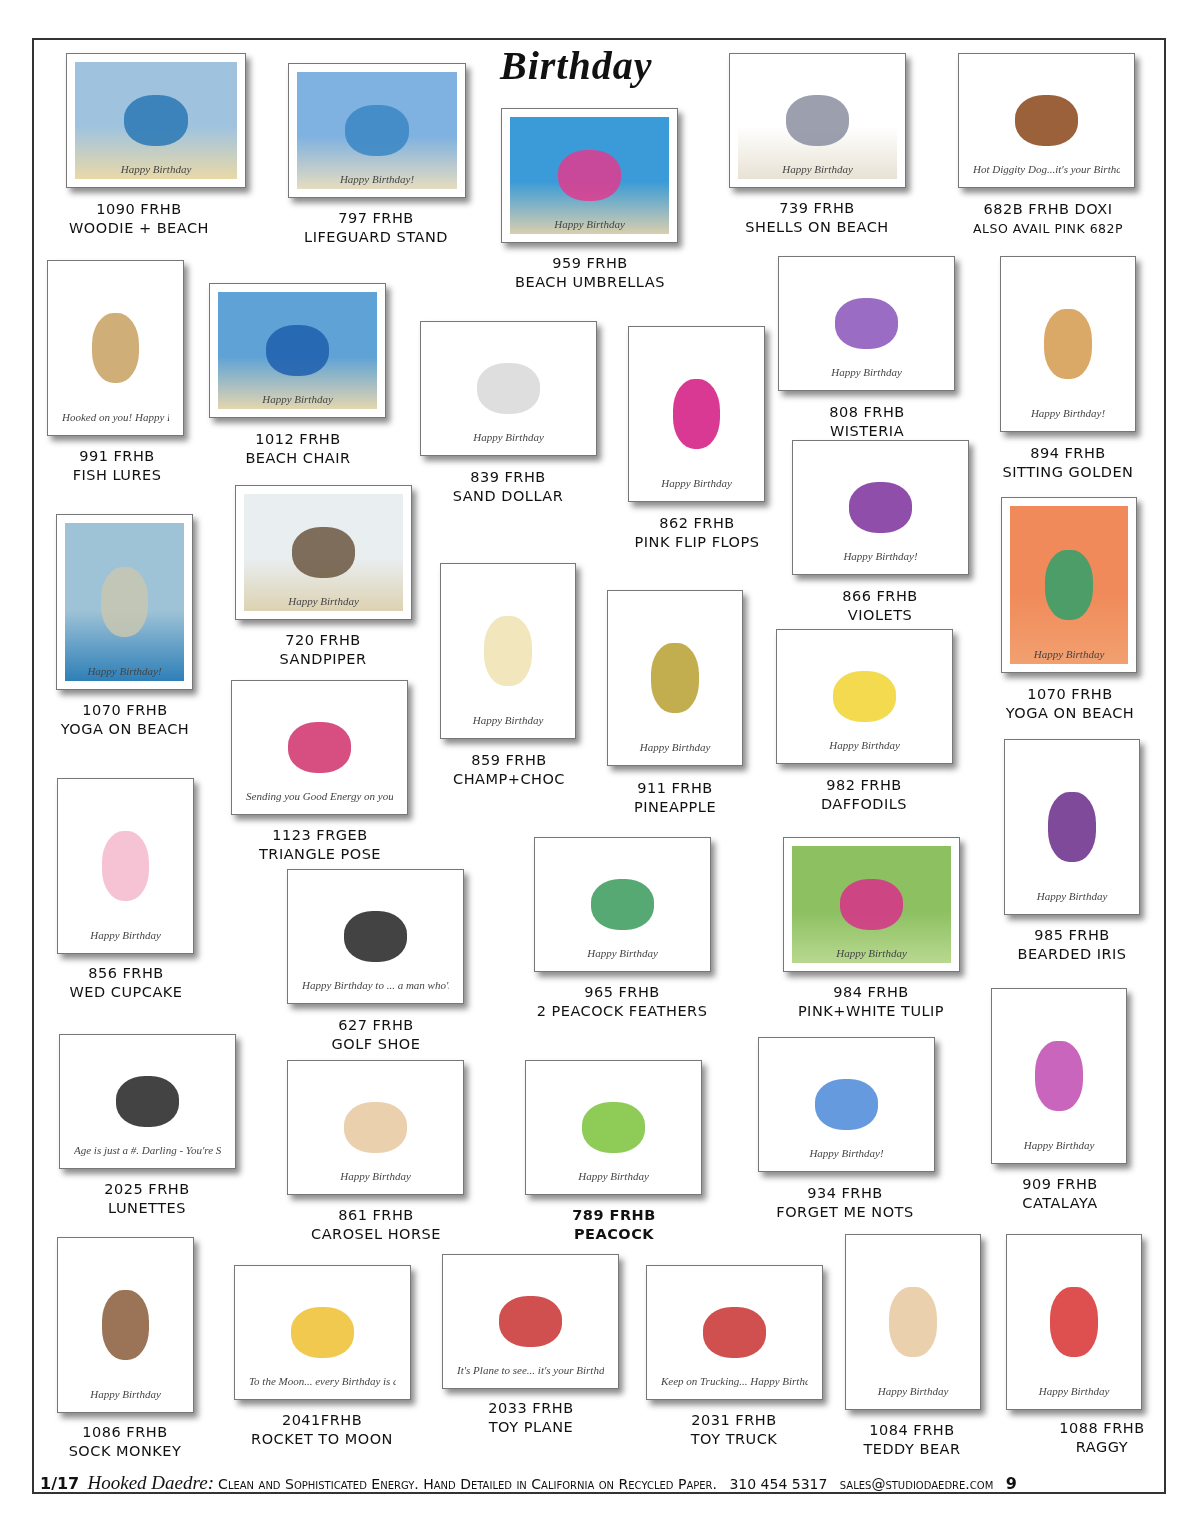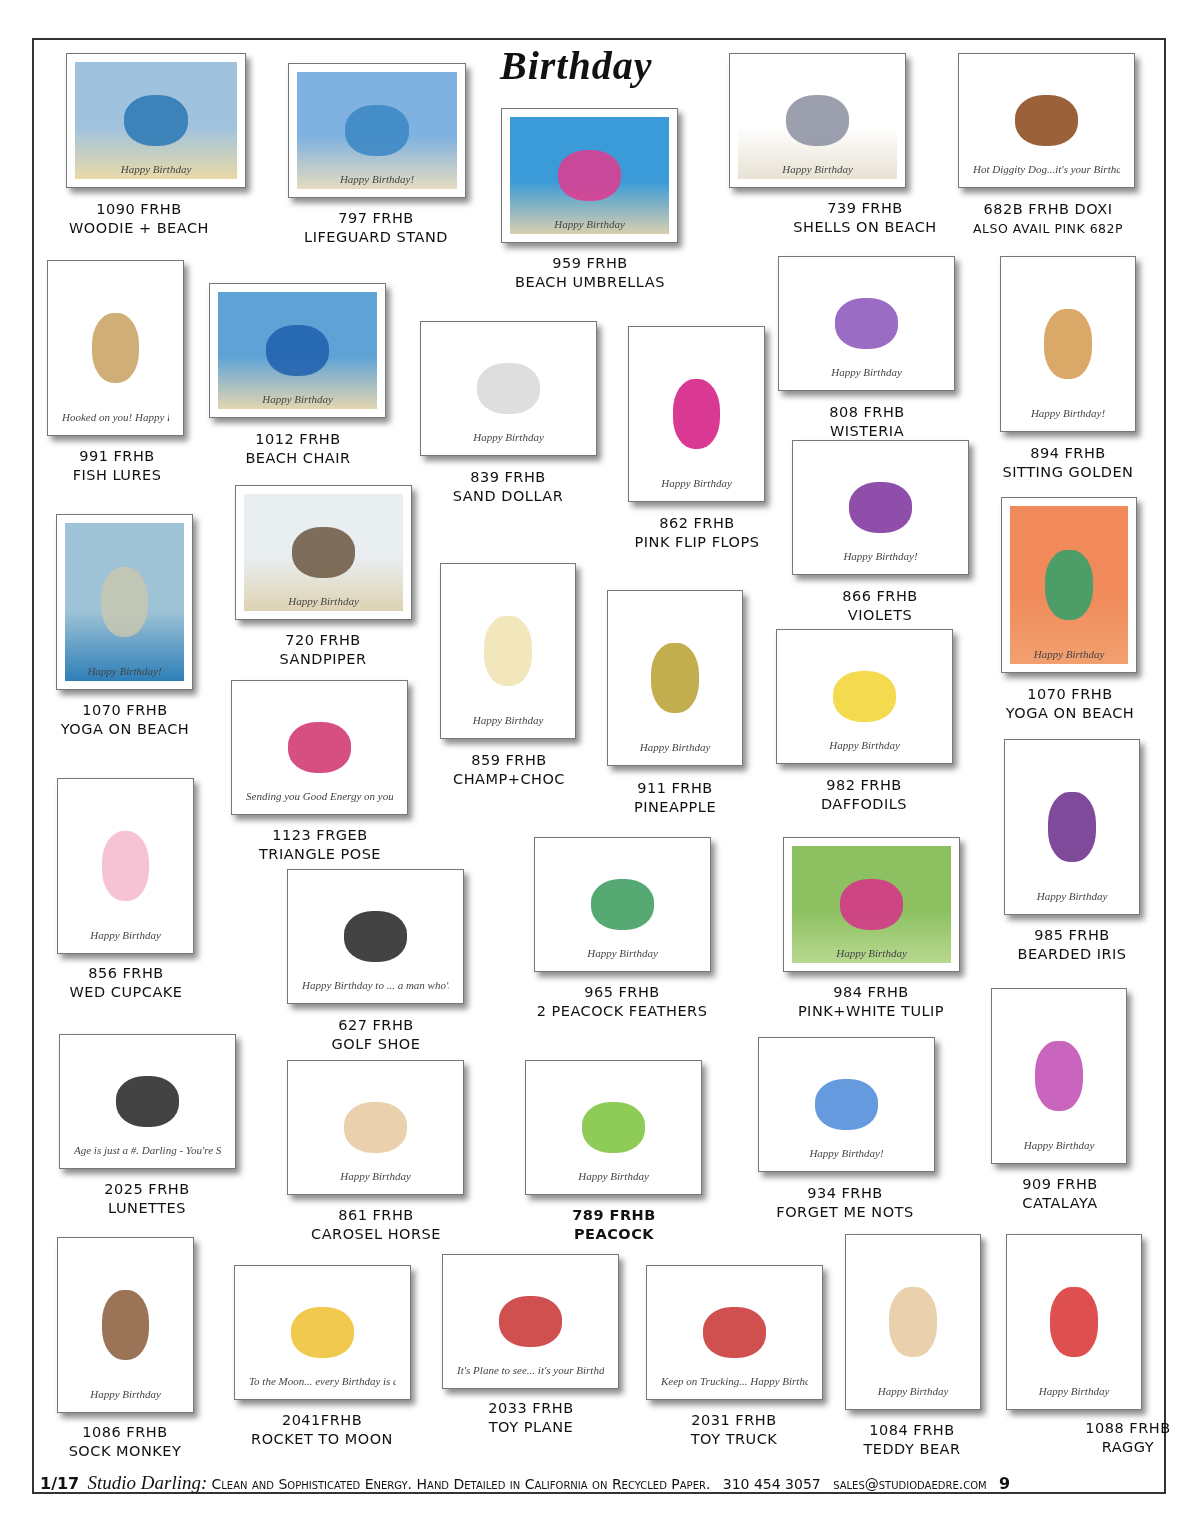--- a/index.html
+++ b/index.html
@@ -52,21 +52,21 @@
     <div class="label" style="left: 590px; top: 254px;">
       <div>959 FRHB</div>
       <div>BEACH UMBRELLAS</div>
     </div>
     <div class="card" style="left: 729px; top: 53px; width: 177px; height: 135px;">
       <div class="art" style="background: linear-gradient(rgb(255, 255, 255) 0%, rgb(255, 255, 255) 55%, rgb(232, 226, 212) 100%);">
         <div style="position: absolute; left: 30%; top: 28%; width: 40%; height: 44%; border-radius: 45%; background: rgb(138, 142, 160); opacity: 0.85;"></div>
         <div class="greet" style="left: 6px; right: 6px; bottom: 4px; text-align: center; color: rgb(68, 68, 68); white-space: nowrap; overflow: hidden;">Happy Birthday</div>
       </div>
     </div>
-    <div class="label" style="left: 817px; top: 199px; margin-left: 48px;">
+    <div class="label" style="left: 817px; top: 199px;">
       <div>739 FRHB</div>
       <div>SHELLS ON BEACH</div>
     </div>
     <div class="card" style="left: 958px; top: 53px; width: 177px; height: 135px;">
       <div class="art" style="background: linear-gradient(rgb(255, 255, 255) 0%, rgb(255, 255, 255) 55%, rgb(255, 255, 255) 100%);">
         <div style="position: absolute; left: 30%; top: 28%; width: 40%; height: 44%; border-radius: 45%; background: rgb(138, 69, 24); opacity: 0.85;"></div>
         <div class="greet" style="left: 6px; right: 6px; bottom: 4px; text-align: center; color: rgb(68, 68, 68); white-space: nowrap; overflow: hidden;">Hot Diggity Dog...it's your Birthday!</div>
       </div>
     </div>
     <div class="label" style="left: 1048px; top: 200px;">
@@ -362,26 +362,26 @@
     <div class="label" style="left: 912px; top: 1421px;">
       <div>1084 FRHB</div>
       <div>TEDDY BEAR</div>
     </div>
     <div class="card" style="left: 1006px; top: 1234px; width: 136px; height: 176px;">
       <div class="art" style="background: linear-gradient(rgb(255, 255, 255) 0%, rgb(255, 255, 255) 55%, rgb(255, 255, 255) 100%);">
         <div style="position: absolute; left: 30%; top: 28%; width: 40%; height: 44%; border-radius: 45%; background: rgb(216, 48, 48); opacity: 0.85;"></div>
         <div class="greet" style="left: 6px; right: 6px; bottom: 4px; text-align: center; color: rgb(68, 68, 68); white-space: nowrap; overflow: hidden;">Happy Birthday</div>
       </div>
     </div>
-    <div class="label" style="left: 1128px; top: 1419px;">
+    <div class="label" style="left: 1102px; top: 1419px;">
       <div>1088 FRHB</div>
       <div>RAGGY</div>
     </div>
   </div>
 
 <div class="footer">
   <span class="pg">1/17</span>
-  &nbsp;<span class="brand">Studio Darling:</span>
+  &nbsp;<span class="brand">Hooked Daedre:</span>
   <span class="sc">Clean and Sophisticated Energy.  Hand Detailed in California on Recycled Paper.</span>
-  &nbsp;&nbsp;<span class="sc">310 454 3057</span>
+  &nbsp;&nbsp;<span class="sc">310 454 5317</span>
   &nbsp;&nbsp;<span class="sc">sales@studiodaedre.com</span>
   &nbsp;&nbsp;<span class="pg">9</span>
 </div>
 
 </body></html>

